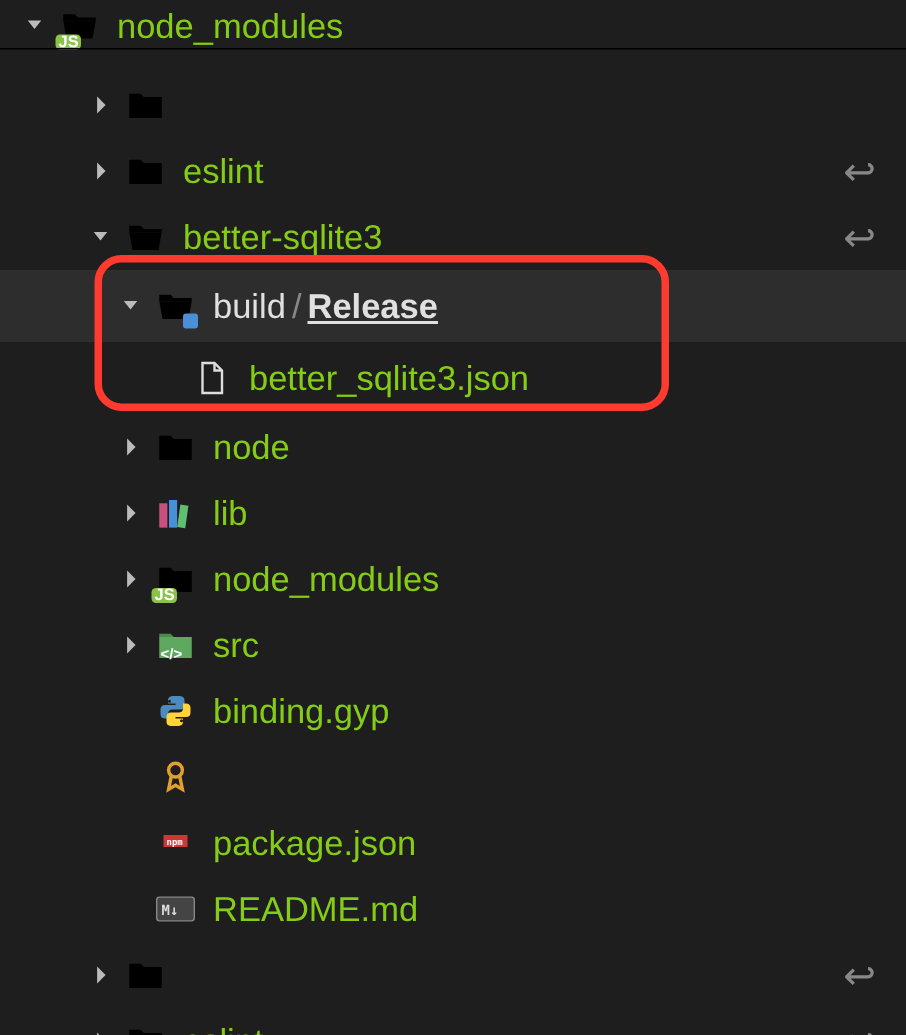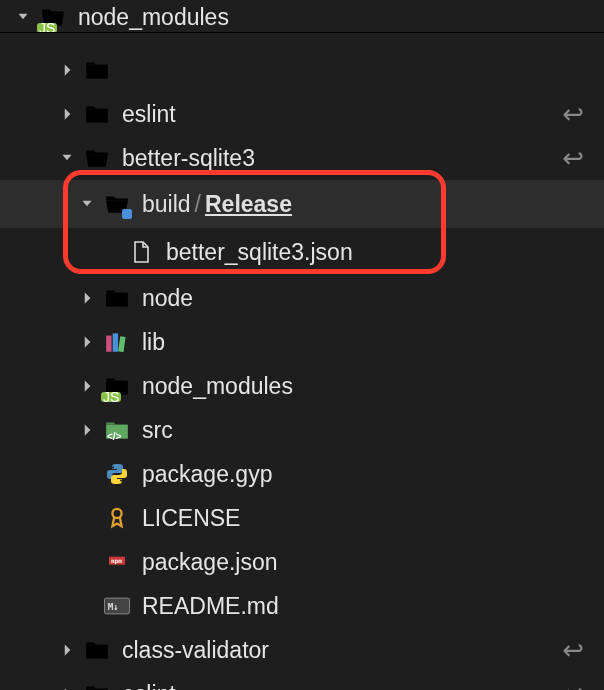--- a/index.html
+++ b/index.html
@@ -54,21 +54,21 @@
     .icon {
       width: 26px;
       height: 26px;
       display: flex;
       align-items: center;
       justify-content: center;
       flex: 0 0 auto;
       margin-right: 12px;
     }
     .label {
-      color: #e5e5e5;
+      color: #84cc16;
       white-space: nowrap;
     }
     .label.selected {
       color: #e0e0e0;
     }
     .sep {
       color: #888;
       margin: 0 4px;
     }
     .sublabel {
@@ -93,22 +93,22 @@
       border-radius: 18px;
       pointer-events: none;
       z-index: 10;
     }
     .badge {
       position: absolute;
       bottom: -3px;
       left: -3px;
       background: #4caf50;
       color: #fff;
-      font-size: 14px;
-      font-weight: normal;
+      font-size: 11px;
+      font-weight: bold;
       padding: 0 2px;
       border-radius: 3px;
       line-height: 10px;
     }
   </style>
 </head>
 <body>
 
 <div class="tree">
 
@@ -280,33 +280,32 @@
 
   <div class="row">
     <div class="indent" style="width:76px"></div>
     <div class="spacer-chev"></div>
     <div class="icon">
       <svg viewBox="0 0 24 24" width="24" height="24">
         <path fill="#4B8BBE" d="M11 2c-3 0-4 1-4 3v2h5v1H5c-2 0-3 1-3 3v3c0 2 1 3 3 3h2v-3c0-2 1-3 3-3h5c2 0 3-1 3-3V5c0-2-1-3-4-3h-3zM8 4.5a1 1 0 110 2 1 1 0 010-2z"></path>
         <path fill="#FFD43B" d="M13 22c3 0 4-1 4-3v-2h-5v-1h7c2 0 3-1 3-3v-3c0-2-1-3-3-3h-2v3c0 2-1 3-3 3H9c-2 0-3 1-3 3v3c0 2 1 3 4 3h3zm3-2.5a1 1 0 110-2 1 1 0 010 2z"></path>
       </svg>
     </div>
-    <span class="label">package.gyp</span>
+    <span class="label">binding.gyp</span>
   </div>
 
   <div class="row">
     <div class="indent" style="width:76px"></div>
     <div class="spacer-chev"></div>
     <div class="icon">
       <svg viewBox="0 0 24 24" width="22" height="22">
         <circle cx="12" cy="7" r="5" fill="none" stroke="#e0a030" stroke-width="2.5"></circle>
         <path d="M9 11l-2 10 5-3 5 3-2-10" fill="none" stroke="#e0a030" stroke-width="2.5"></path>
       </svg>
     </div>
-    <span class="label">LICENSE</span>
   </div>
 
   <div class="row">
     <div class="indent" style="width:76px"></div>
     <div class="spacer-chev"></div>
     <div class="icon">
       <svg viewBox="0 0 24 24" width="24" height="16">
         <rect x="0" y="4" width="24" height="12" fill="#cb3837"></rect>
         <text x="3" y="14" fill="#fff" font-size="9" font-weight="bold" font-family="monospace">npm</text>
       </svg>
@@ -332,21 +331,20 @@
       <svg viewBox="0 0 16 16" width="18" height="18">
           <path d="M6 3l5 5-5 5z"></path>
         </svg>
     </div>
     <div class="icon">
       <svg viewBox="0 0 24 24" width="26" height="26" class="folder-orange">
         <path class="tab" d="M2 5h7l2 2h-9z"></path>
         <path class="body" d="M2 7h20v13H2z"></path>
       </svg>
     </div>
-    <span class="label">class-validator</span>
     <span class="vcs-indicator">↩</span>
   </div>
 
   <div class="row">
     <div class="indent" style="width:56px"></div>
     <div class="chevron">
       <svg viewBox="0 0 16 16" width="18" height="18">
           <path d="M6 3l5 5-5 5z"></path>
         </svg>
     </div>

